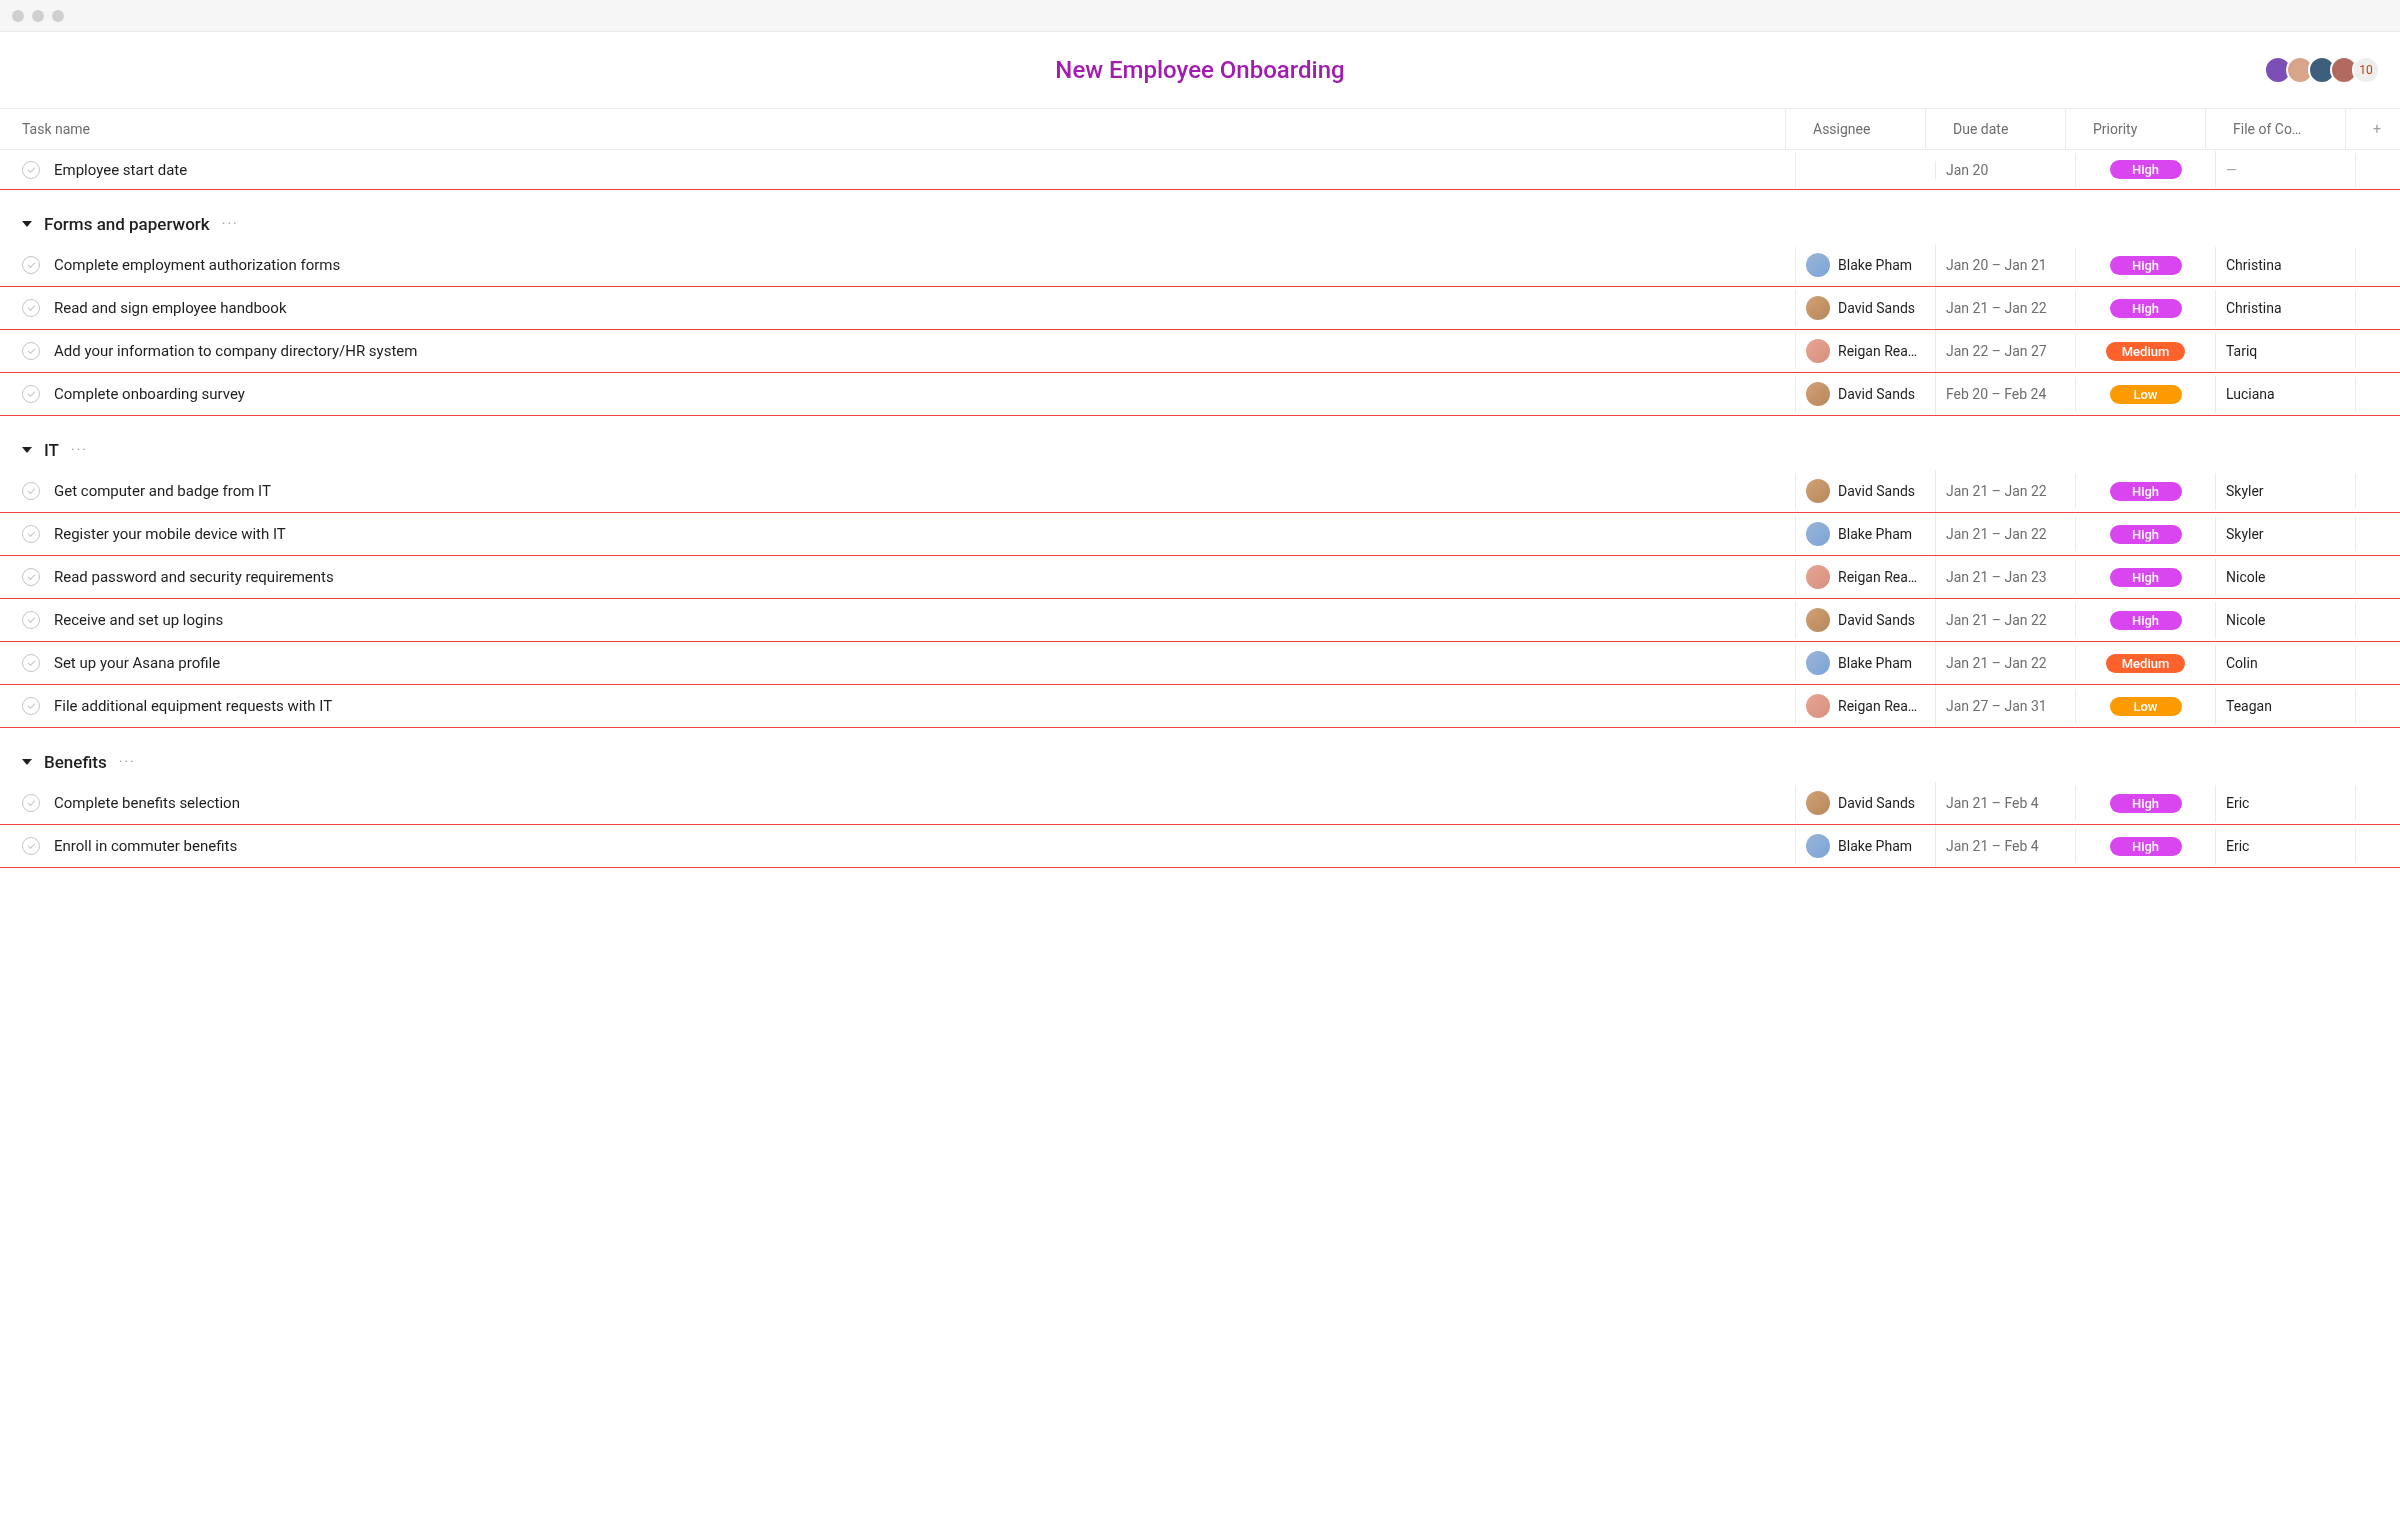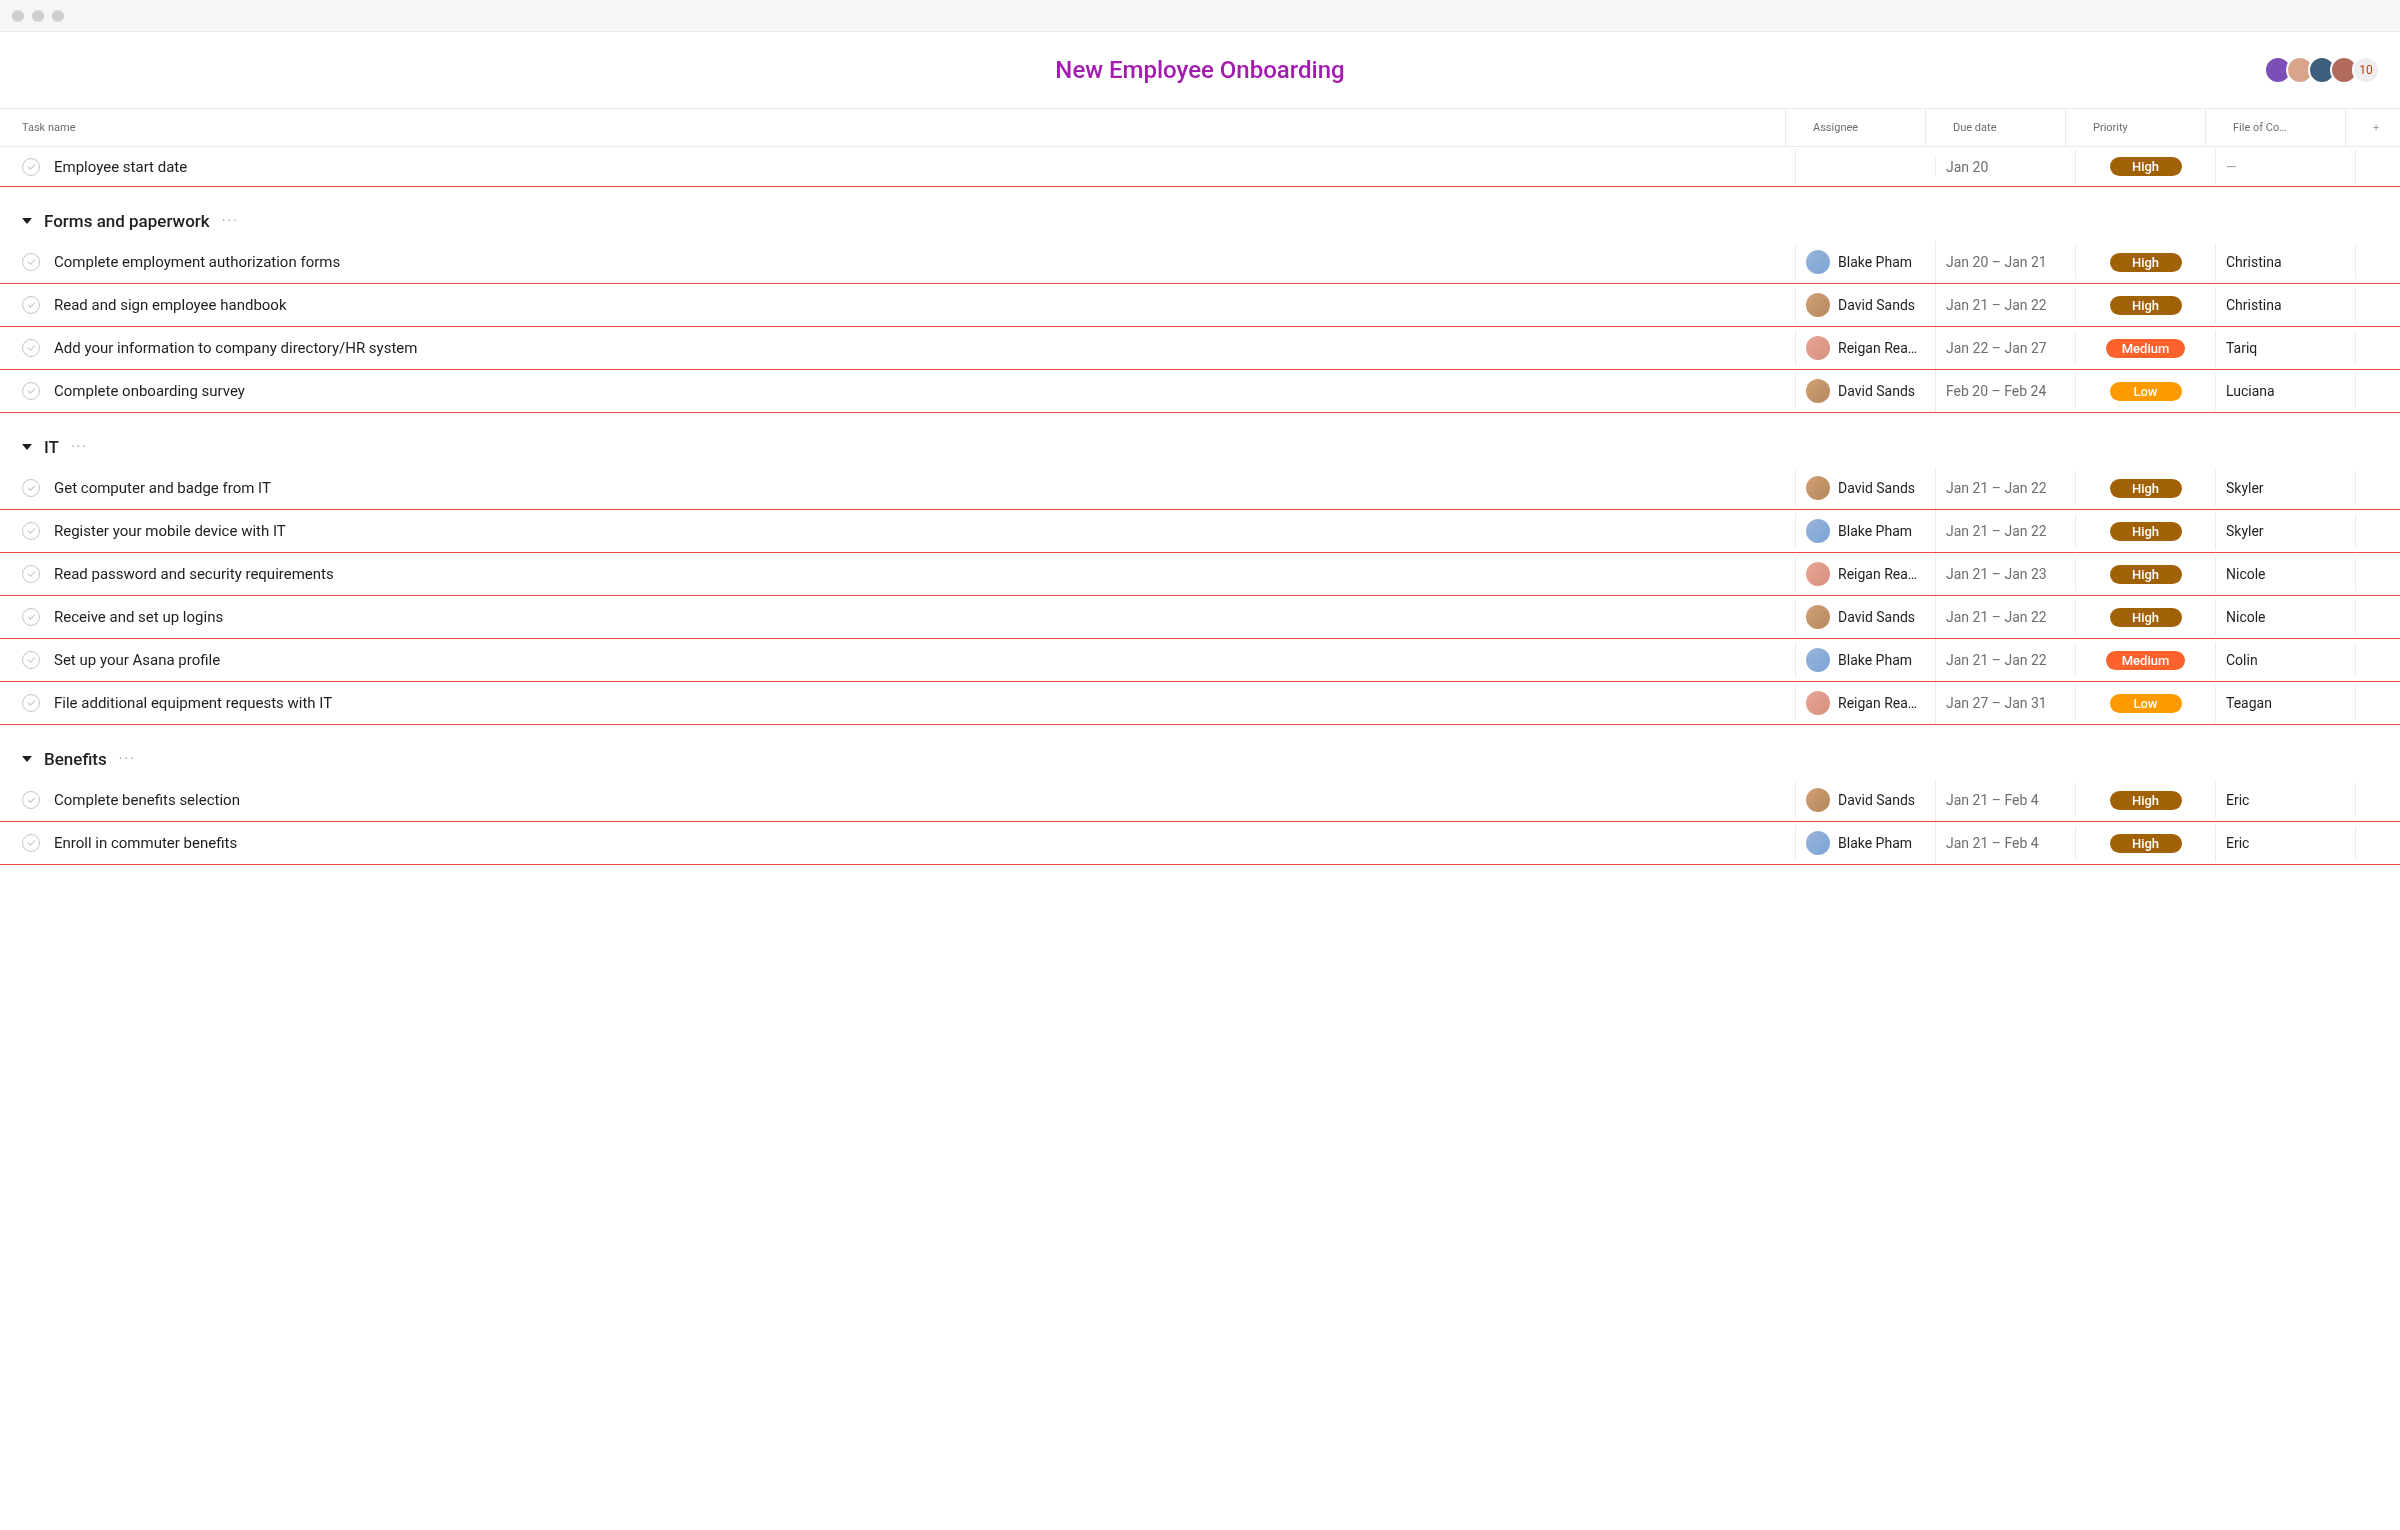--- a/index.html
+++ b/index.html
@@ -59,21 +59,21 @@
   display:flex;align-items:center;justify-content:center;
   font-size:12px;color:#c2410c;
 }
 .columns-header {
   display:flex;
   border-top:1px solid #edeae9;
   border-bottom:1px solid #edeae9;
 }
 .col {
   padding:12px 27px;
-  font-size:11px;
+  font-size:14px;
   color:#6d6e6f;
   border-right:1px solid #edeae9;
 }
 .col-task { flex:1 1 auto; padding-left:22px; }
 .col-assignee { width:140px; flex:0 0 140px; }
 .col-due { width:140px; flex:0 0 140px; }
 .col-priority { width:140px; flex:0 0 140px; }
 .col-poc { width:140px; flex:0 0 140px; }
 .col-add { width:44px; flex:0 0 44px; text-align:center; border-right:none; color:#9ca0a3;}
 .row {
@@ -128,21 +128,21 @@
 .assignee-name{ color:#1e1f21; font-size:14px; overflow:hidden; text-overflow:ellipsis; }
 .pill {
   padding:2px 16px;
   border-radius:12px;
   color:#fff;
   font-size:13px;
   font-weight:500;
   min-width:72px;
   text-align:center;
 }
-.pill.High{background:#a16207;text-align:center;}
+.pill.High{background:#d946ef;text-align:center;}
 .pill.Medium{background:#fd612c;}
 .pill.Low{background:#fd9a00;}
 .dash{color:#9ca0a3;}
 </style>
 </head>
 <body>
 
 <div class="window-chrome">
   <div class="tl-dot r"></div>
   <div class="tl-dot y"></div>

